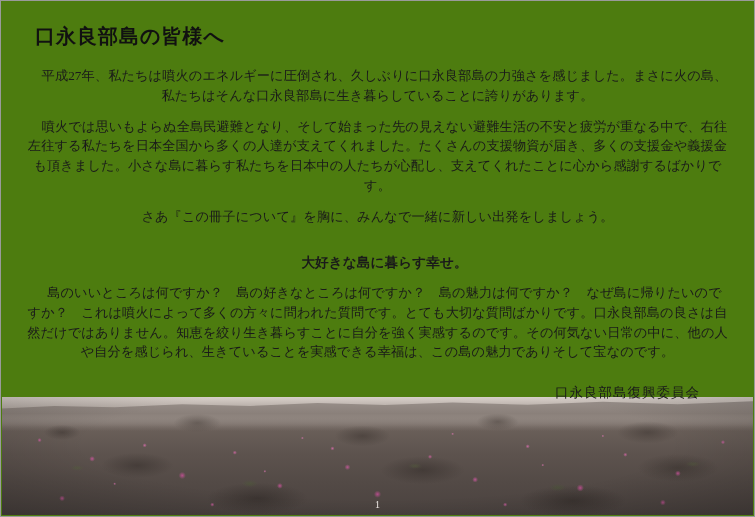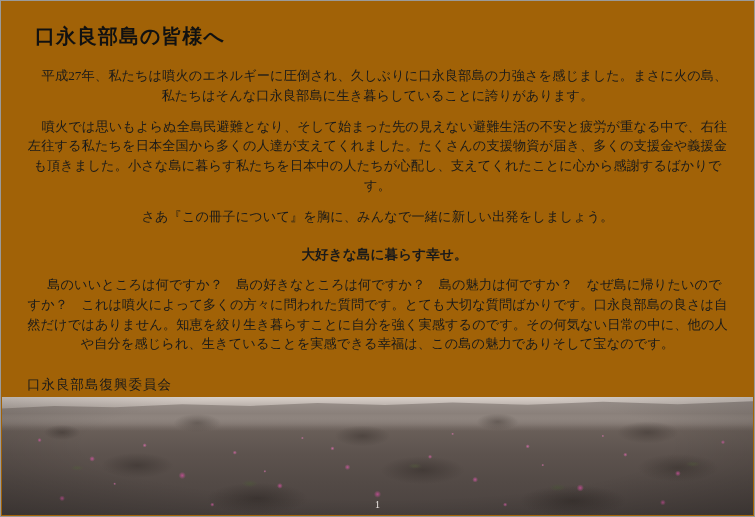--- a/index.html
+++ b/index.html
@@ -12,21 +12,21 @@
     background: #ffffff;
     font-family: "Liberation Serif", "DejaVu Serif", serif;
     overflow: hidden;
   }
   .page {
     position: relative;
     width: 755px;
     height: 517px;
     box-sizing: border-box;
     border: 1px solid #9a9a9a;
-    background: #a16207;
+    background: #4d7c0f;
     overflow: hidden;
   }
   .content {
     position: relative;
     z-index: 2;
     padding: 18px 26px 0 26px;
   }
   .doc-title {
     font-size: 20px;
     font-weight: bold;
@@ -42,30 +42,31 @@
     margin: 0 0 11px 0;
     text-align: center;
     letter-spacing: 0.1px;
   }
   .para.indent {
     text-indent: 14px;
   }
   .para.heading {
     font-weight: bold;
     text-indent: 14px;
-    margin-top: 18px;
+    margin-top: 26px;
     margin-bottom: 10px;
     font-size: 13.6px;
   }
   .para.tight {
     margin-bottom: 2px;
   }
   .signature {
     font-size: 13.5px;
     color: #1a1a1a;
+    text-align: right;
     margin: 22px 28px 0 0;
     letter-spacing: 1px;
   }
   
   .photo {
     position: absolute;
     left: 1px;
     right: 1px;
     bottom: 1px;
     height: 118px;

